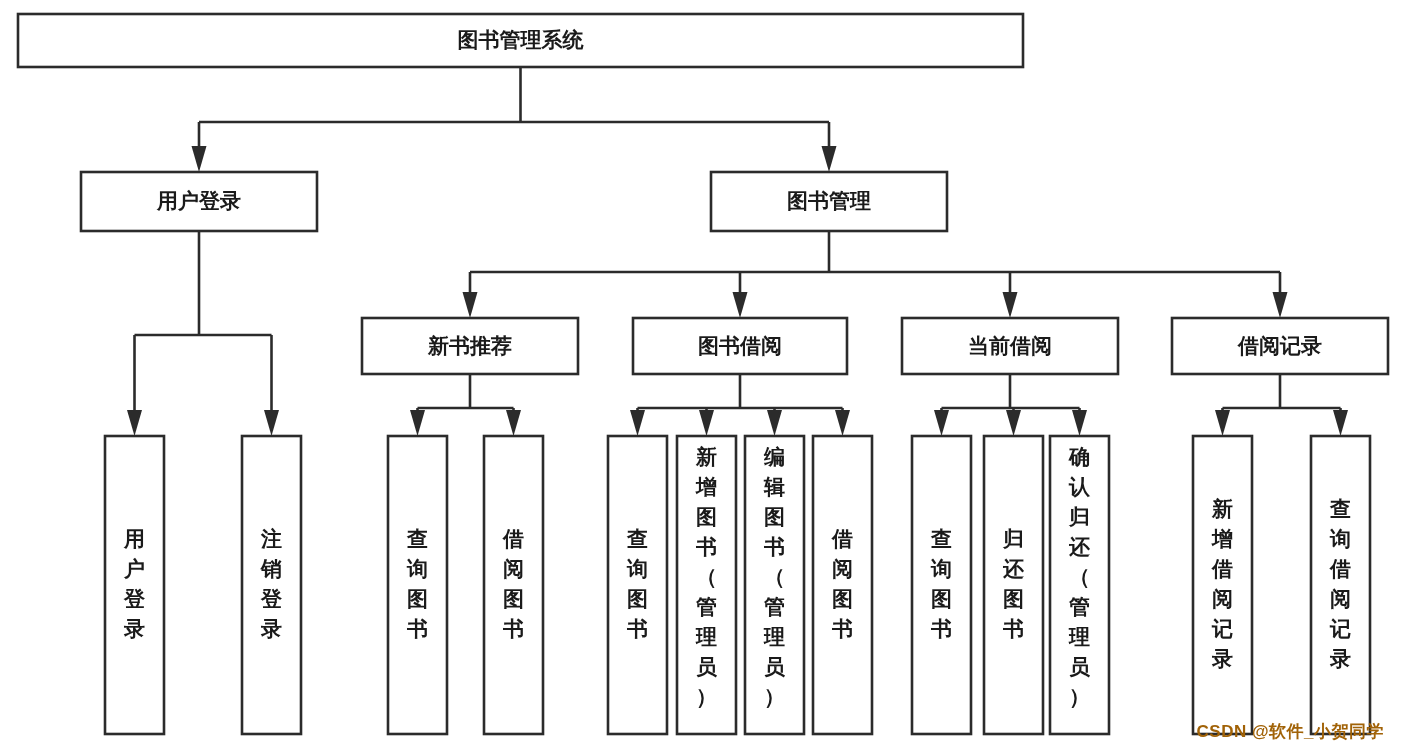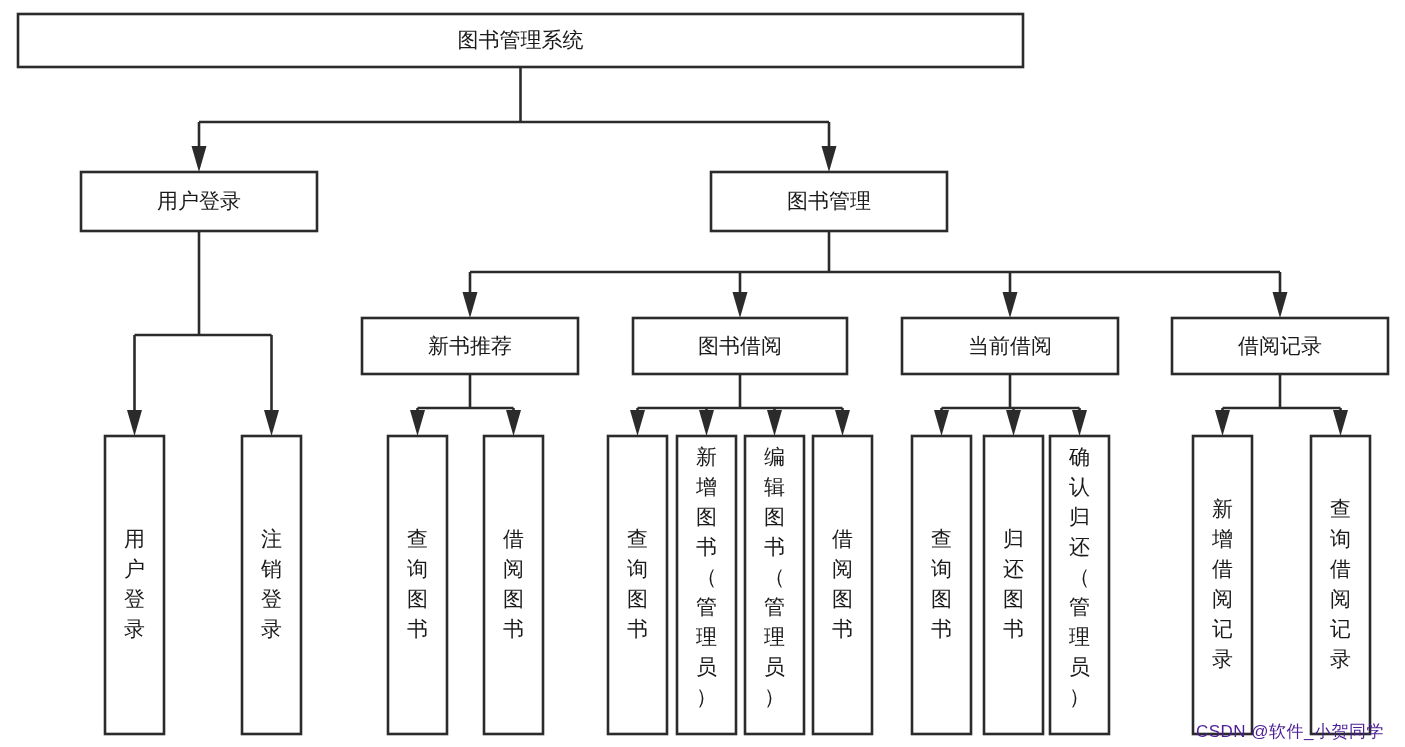--- a/index.html
+++ b/index.html
@@ -13,20 +13,21 @@
     font-family: "Liberation Sans", "DejaVu Sans", sans-serif;
     overflow: hidden;
     position: relative;
   }
   #diagram-root {
     position: absolute;
     left: 0;
     top: 0;
     width: 1394px;
     height: 747px;
+    font-weight: bold;
   }
   svg.flow {
     display: block;
     width: 1405px;
     height: 747px;
     shape-rendering: geometricPrecision;
   }
   .node-rect {
     fill: #ffffff;
     stroke: #2b2b2b;
@@ -54,21 +55,21 @@
   .edge-arrow {
     fill: #2b2b2b;
     stroke: none;
   }
   .watermark {
     position: absolute;
     right: 10px;
     bottom: 4px;
     font-family: "Liberation Sans", "DejaVu Sans", sans-serif;
     font-size: 17px;
-    color: #4c1d95;
+    color: #a16207;
     white-space: nowrap;
     letter-spacing: 0.5px;
     pointer-events: none;
   }
 </style>
 </head>
 <body>
 
 <div id="diagram-root">
   <svg class="flow" viewBox="0 0 1405 747" xmlns="http://www.w3.org/2000/svg">

